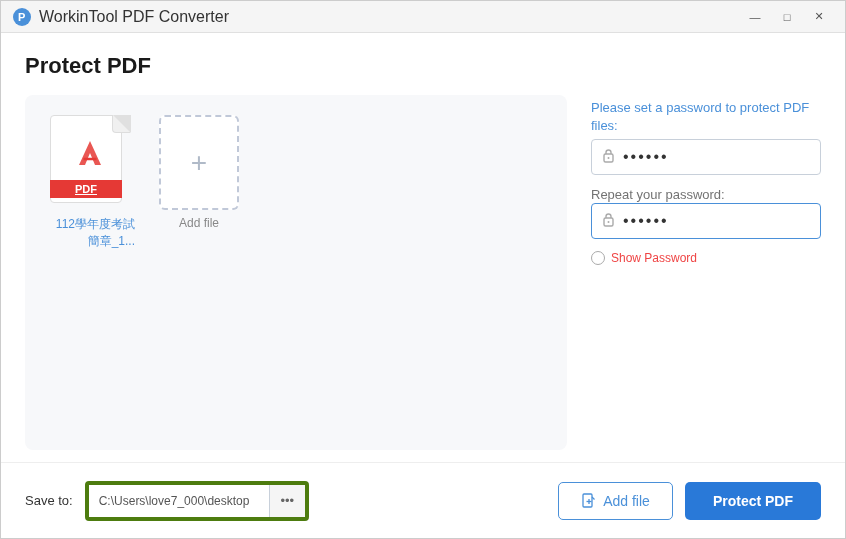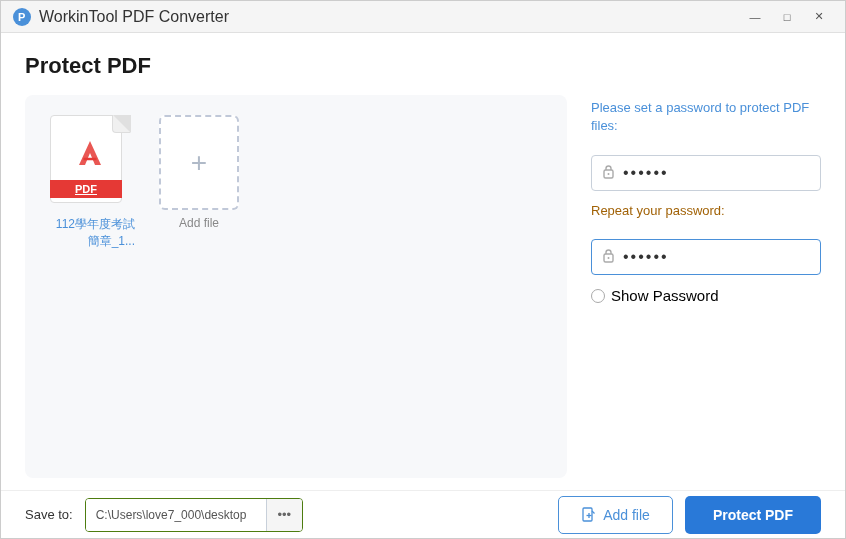--- a/index.html
+++ b/index.html
@@ -186,21 +186,21 @@
       width: 230px;
       display: flex;
       flex-direction: column;
       gap: 12px;
       padding-top: 4px;
     }
     .panel-label {
       font-size: 13px;
       color: #4a90d9;
       line-height: 1.4;
-      margin-bottom: 20px;
+      margin-bottom: 4px;
     }
     .password-input-wrap {
       display: flex;
       align-items: center;
       border: 1px solid #c8d0da;
       border-radius: 4px;
       padding: 0 10px;
       height: 36px;
       background: #fff;
       gap: 8px;
@@ -219,62 +219,62 @@
       letter-spacing: 2px;
       flex: 1;
       border: none;
       outline: none;
       background: transparent;
       font-family: 'Segoe UI', Arial, sans-serif;
     }
 
     .repeat-label {
       font-size: 13px;
-      color: #a16207;
-      margin-bottom: 21px;
+      color: #737373;
+      margin-bottom: 1px;
     }
 
     .show-password-row {
       display: flex;
       align-items: center;
       gap: 6px;
     }
     .radio-circle {
       width: 14px;
       height: 14px;
       border: 1.5px solid #aaa;
       border-radius: 50%;
       background: #fff;
       cursor: pointer;
       flex-shrink: 0;
     }
     .show-password-text {
-      font-size: 15px;
-      color: #000000;
+      font-size: 12px;
+      color: #ef4444;
     }
 
     
     .footer {
-      height: 48px;
+      height: 76px;
       display: flex;
       align-items: center;
       padding: 0 24px;
       gap: 12px;
       border-top: 1px solid #eee;
       margin-top: 12px;
     }
     .save-to-label {
       font-size: 13px;
       color: #333;
       white-space: nowrap;
     }
     .save-path-wrap {
       display: flex;
       align-items: center;
-      border: 1px solid #4d7c0f;
+      border: 4px solid #4d7c0f;
       border-radius: 4px;
       overflow: hidden;
     }
     .save-path-input {
       border: none;
       outline: none;
       font-size: 12px;
       color: #555;
       padding: 0 10px;
       height: 32px;

